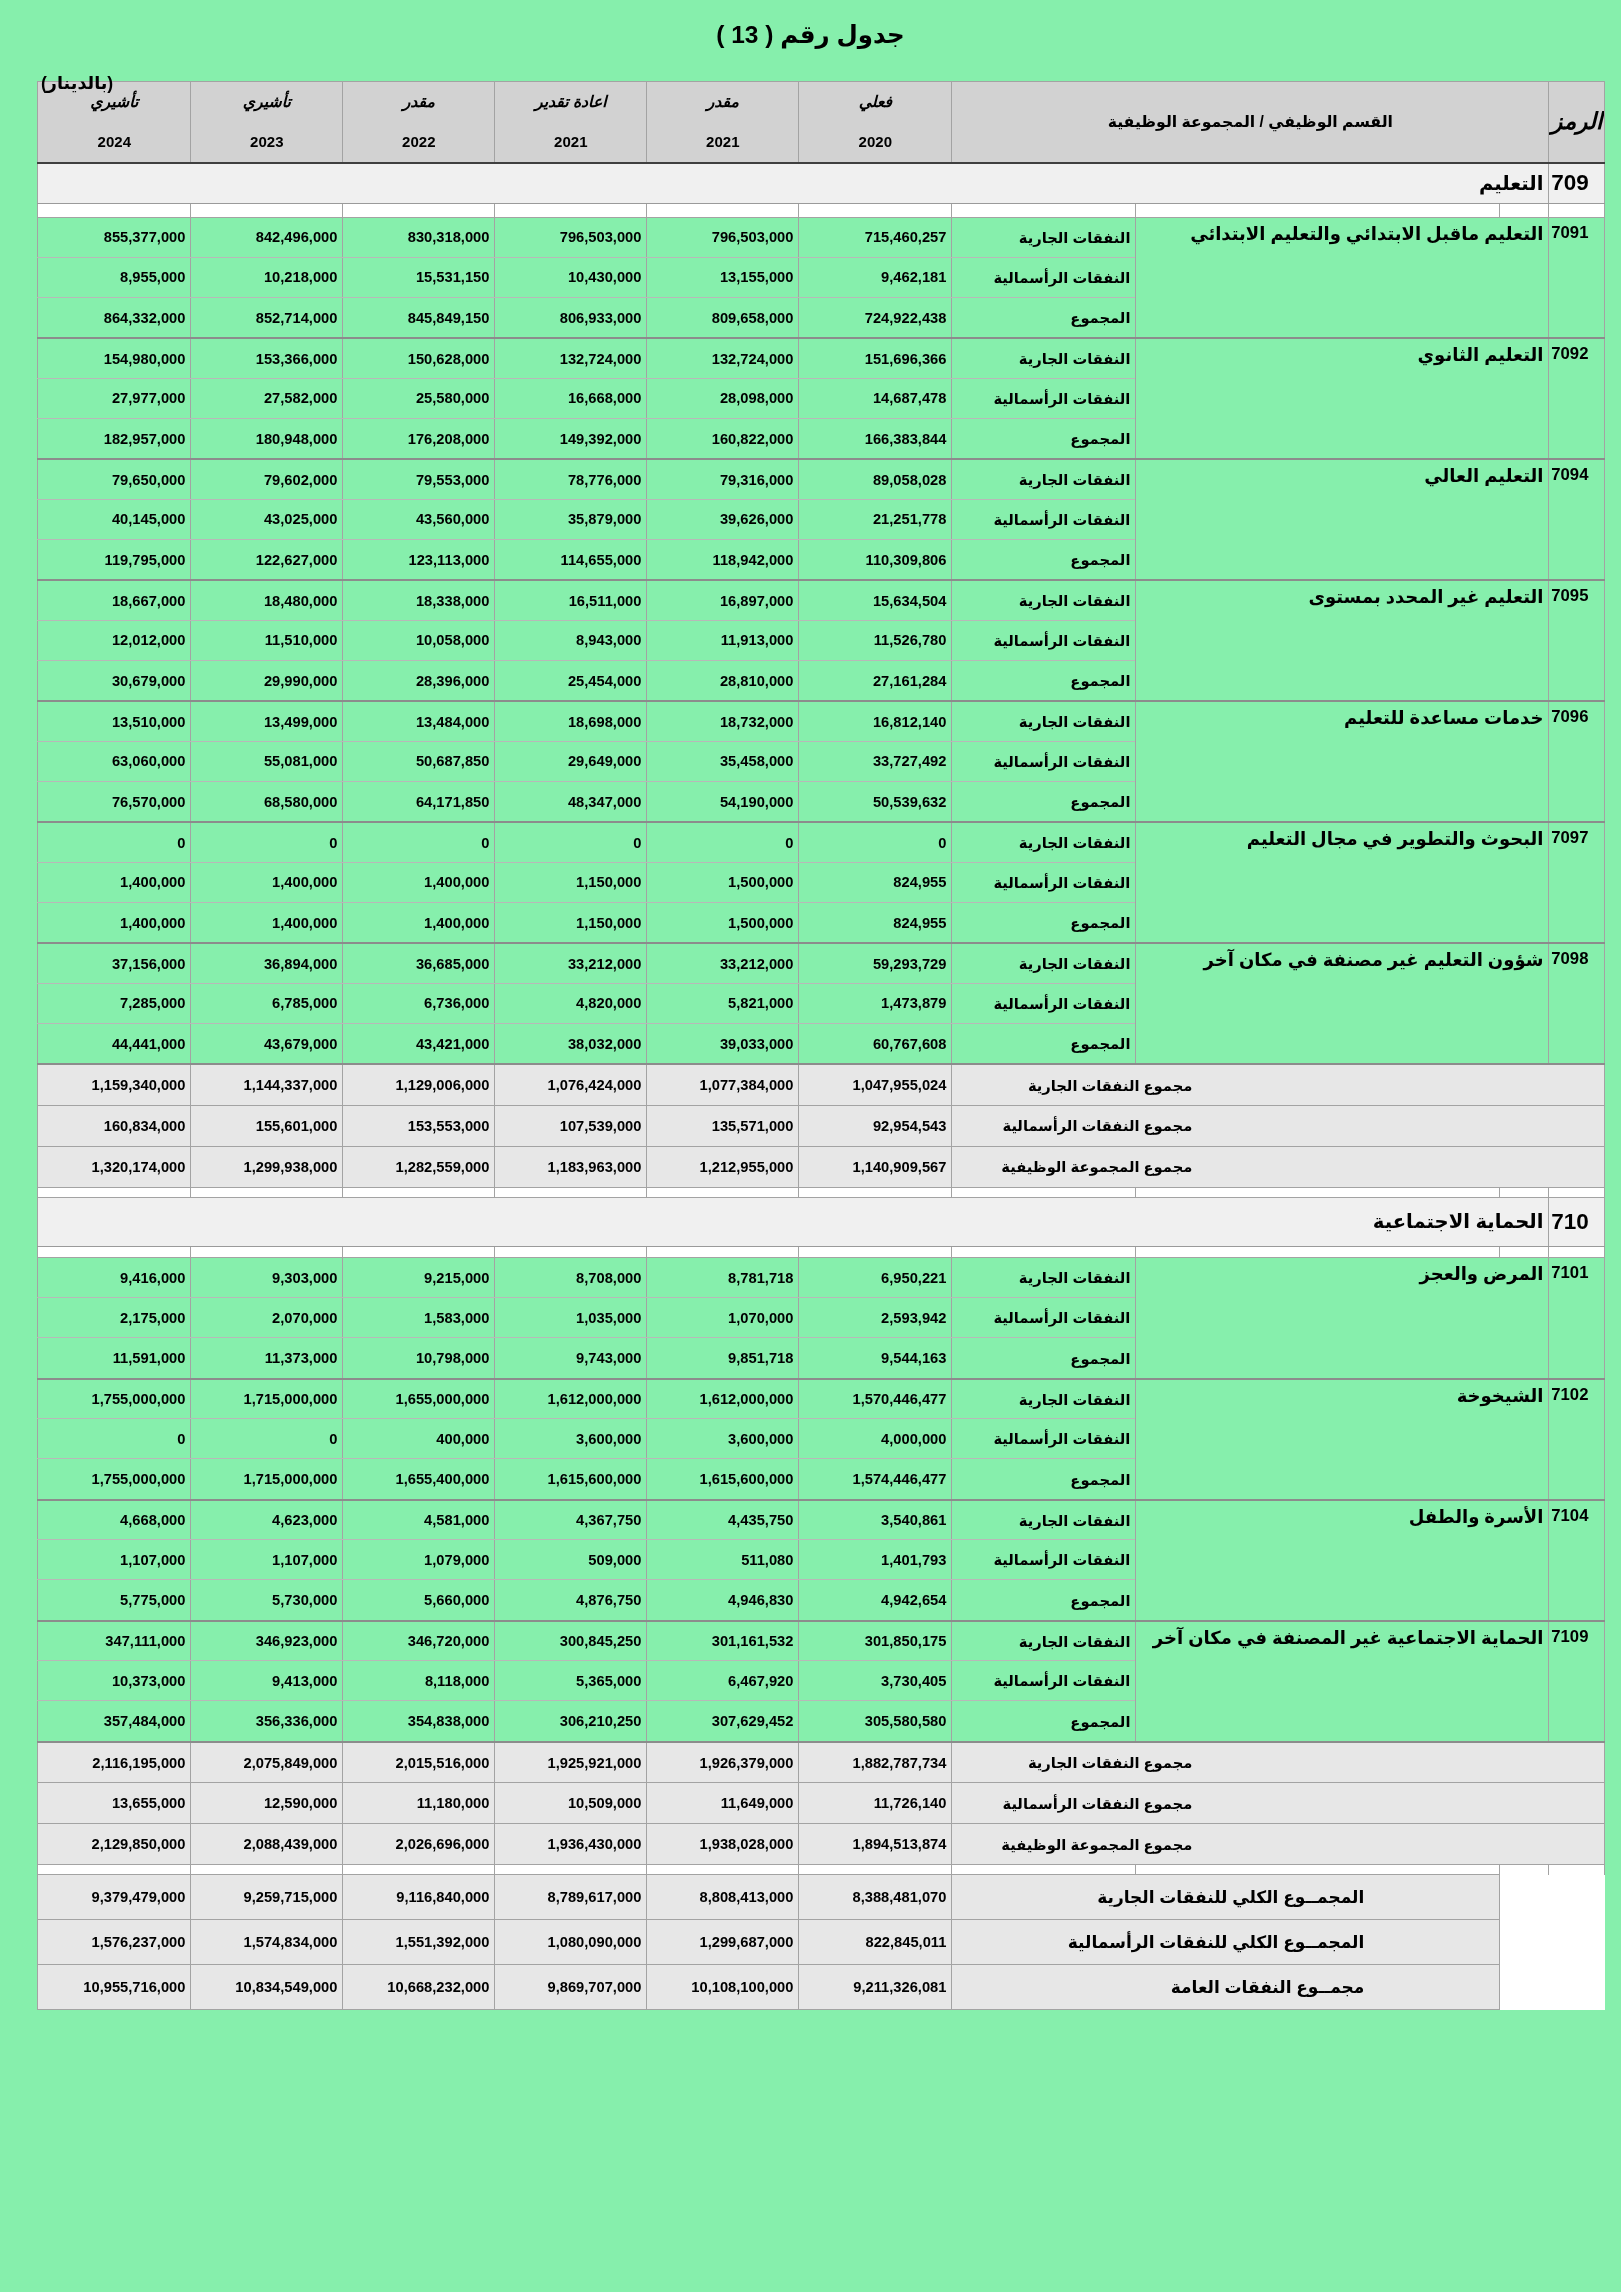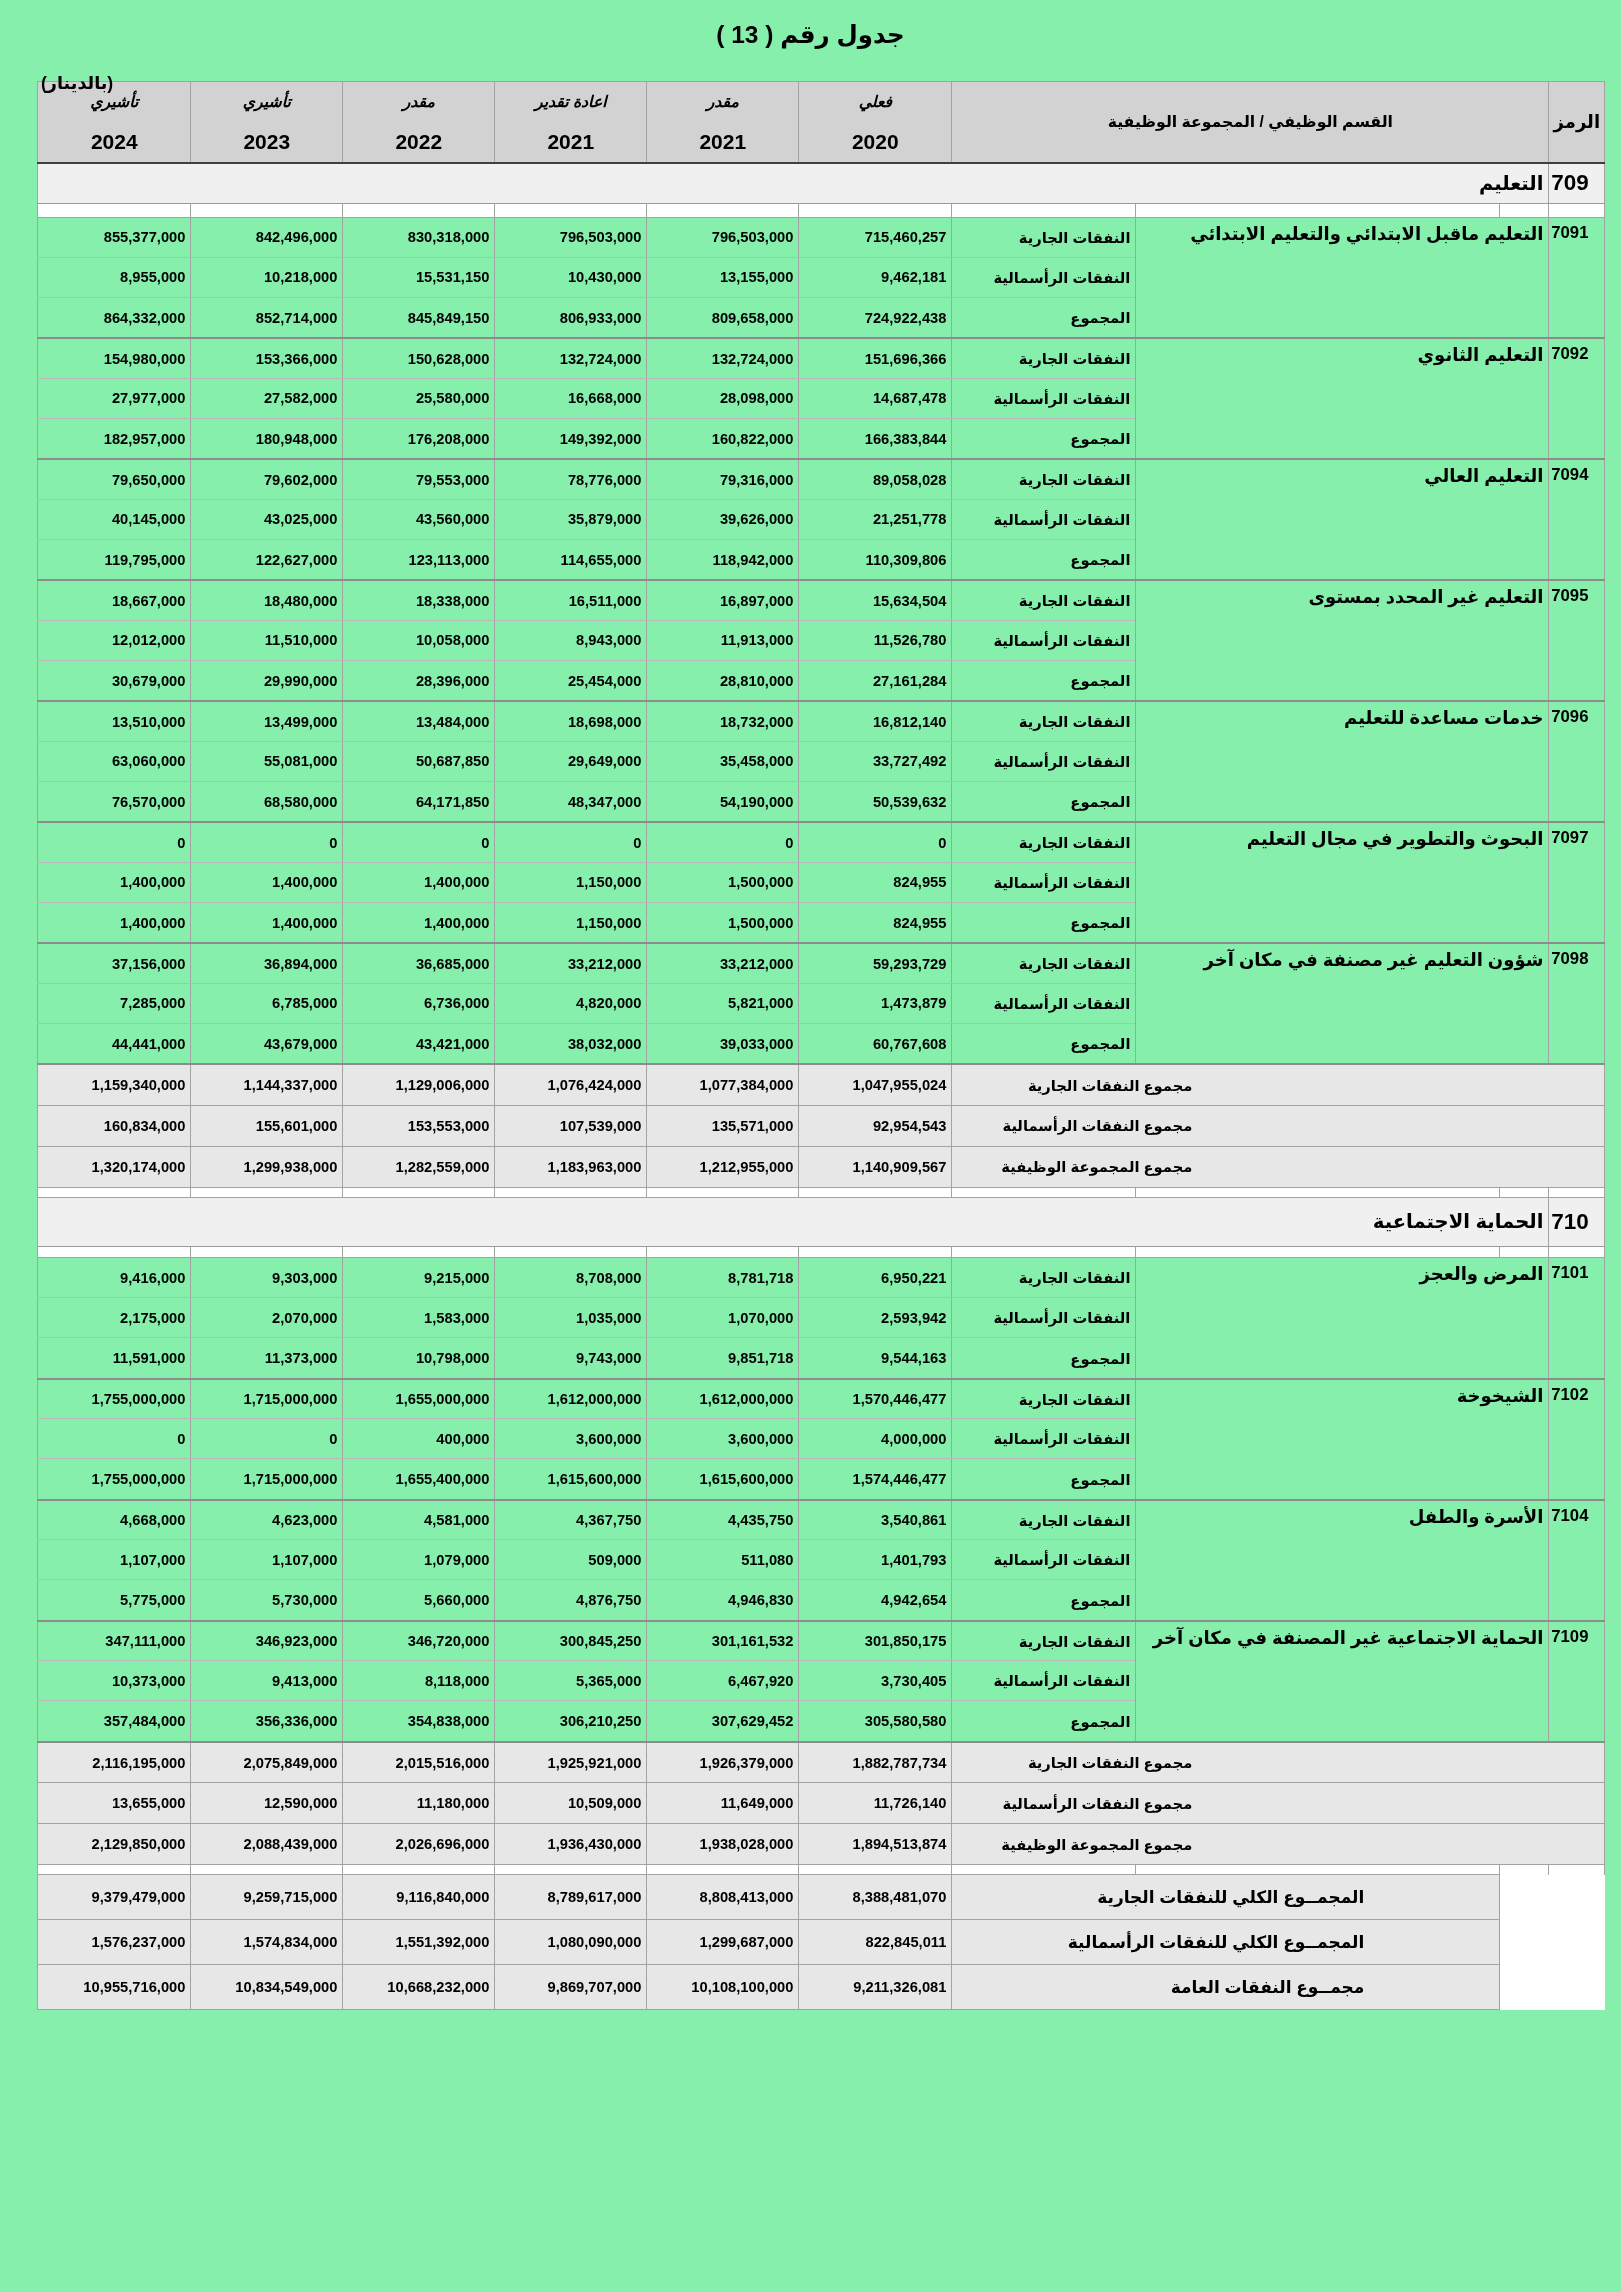--- a/index.html
+++ b/index.html
@@ -12,24 +12,24 @@
   .page-subtitle { text-align:center; font-size:21.6px; margin-top:8.8px; }
   .currency-note { position:absolute; left:41px; top:73px; font-size:17.6px; }
 
   table.budget {
     border-collapse:collapse; table-layout:fixed; width:1566px;
     margin:32px 15.7px 0 0; direction:rtl;
   }
   td,th { border:1px solid #a3a3a3; overflow:hidden; white-space:nowrap; font-weight:bold; }
 
   thead th { background:#d2d2d2; border-bottom:2.9px solid #3f3f3f; height:80px; vertical-align:middle; padding:0; text-align:center; }
-  .hcode { font-size:18px; }
+  .hcode { font-size:23px;font-style:italic; }
   .hsection { font-size:15.7px; }
   th .htype { font-size:15.7px; line-height:17.6px; margin-top:2px;font-style:italic; }
-  th .hyear { font-size:21px; line-height:21.6px; margin-top:20px; }
+  th .hyear { font-size:15px; line-height:21.6px; margin-top:20px; }
 
   .band-row td { background:#f0f0f0; border-bottom:1px solid #9a9a9a; }
   .band-code { font-size:22.5px; direction:ltr; text-align:left; padding:0 2px; }
   .band-name { font-size:19.6px; text-align:right; padding-right:4.9px; }
 
   tr.g-row { height:40px; }
   tr.r3 { height:41px; }
   .code-cell { direction:ltr; text-align:left; vertical-align:top; font-size:16.7px; padding:4.9px 2px 0 2px; border-bottom:2px solid #8c8c8c; }
   .name-cell { text-align:right; vertical-align:top; font-size:18px; padding:4.9px 4.9px 0 0; border-bottom:2px solid #8c8c8c; }
   .exp-cell { text-align:right; font-size:14.7px; padding-right:4.9px; }

